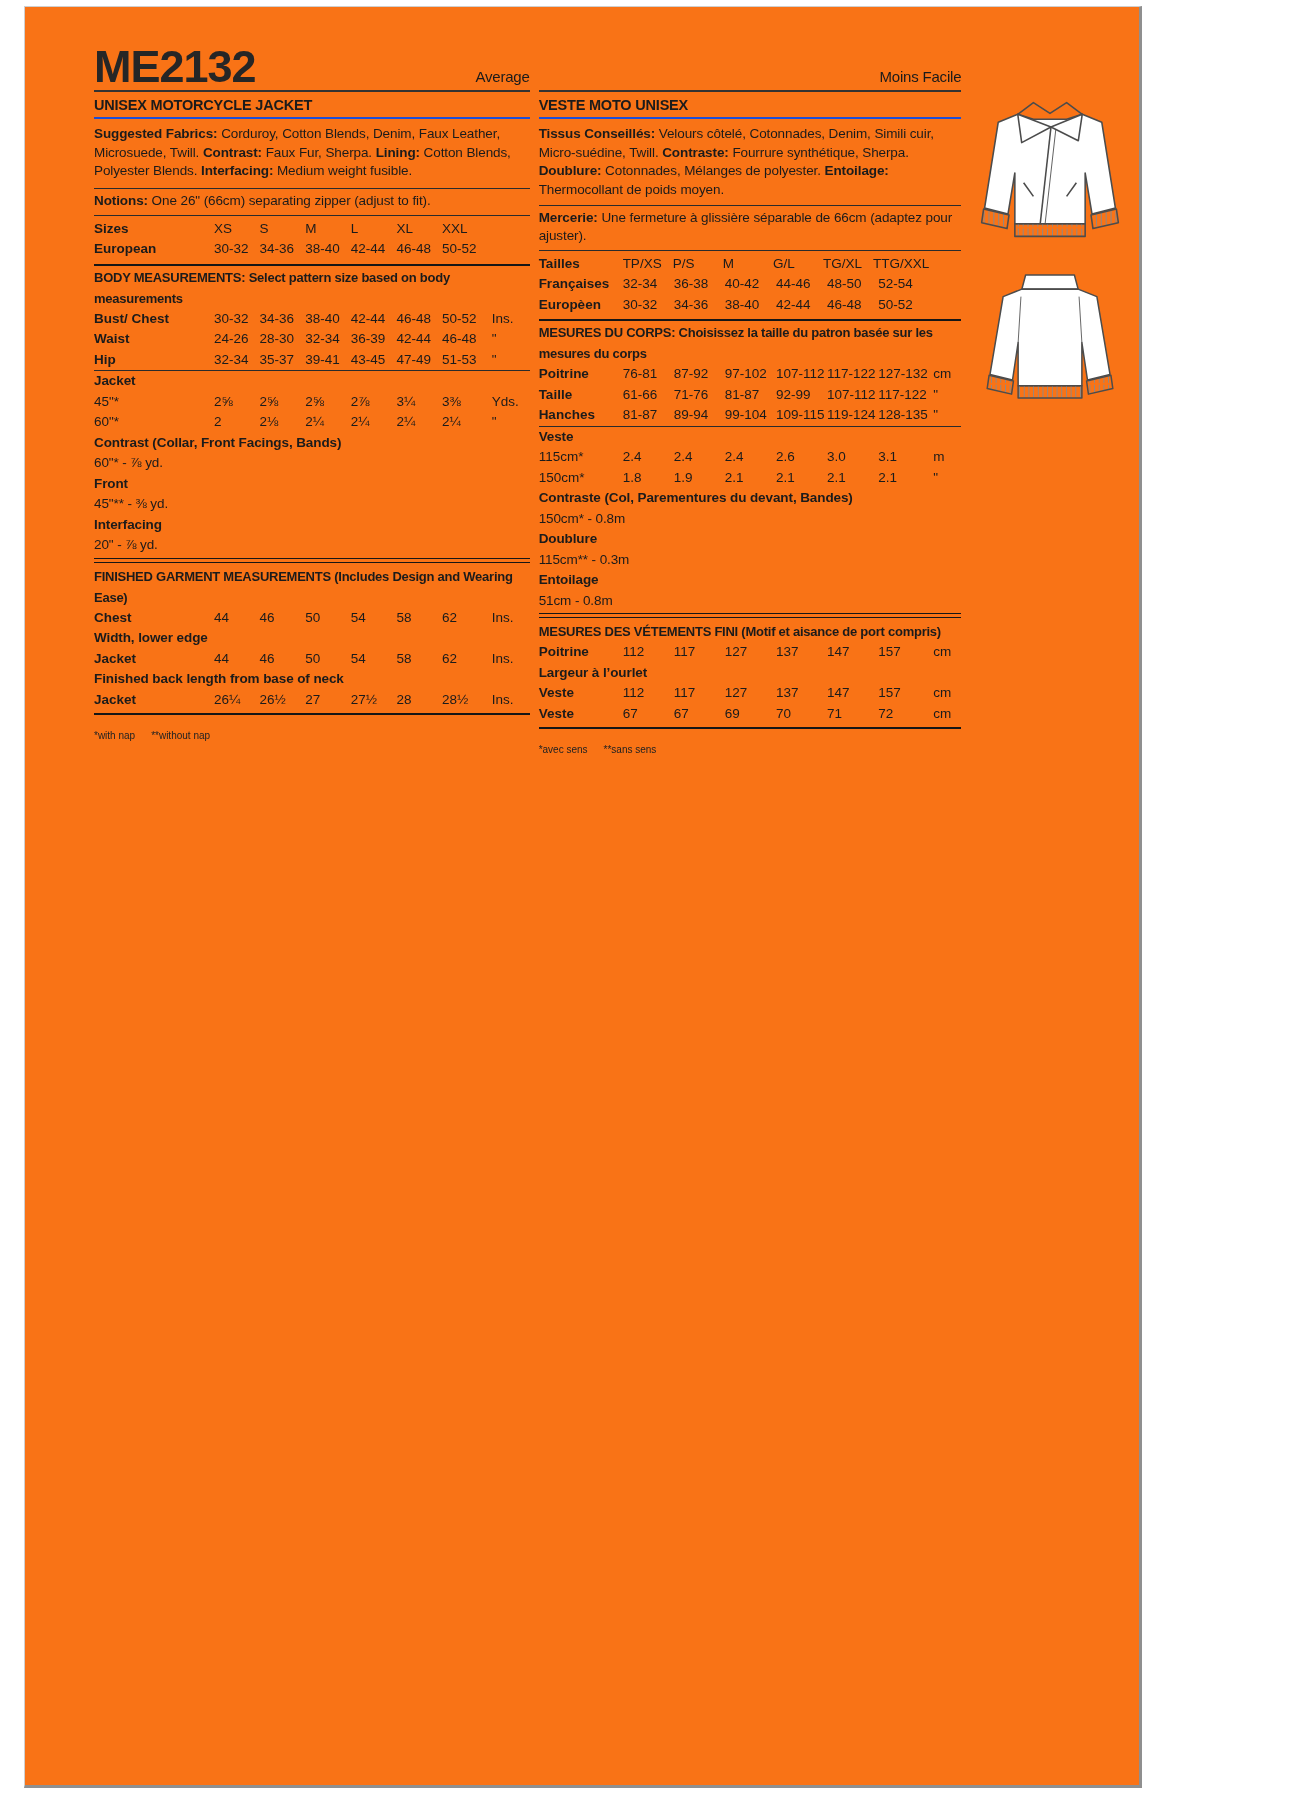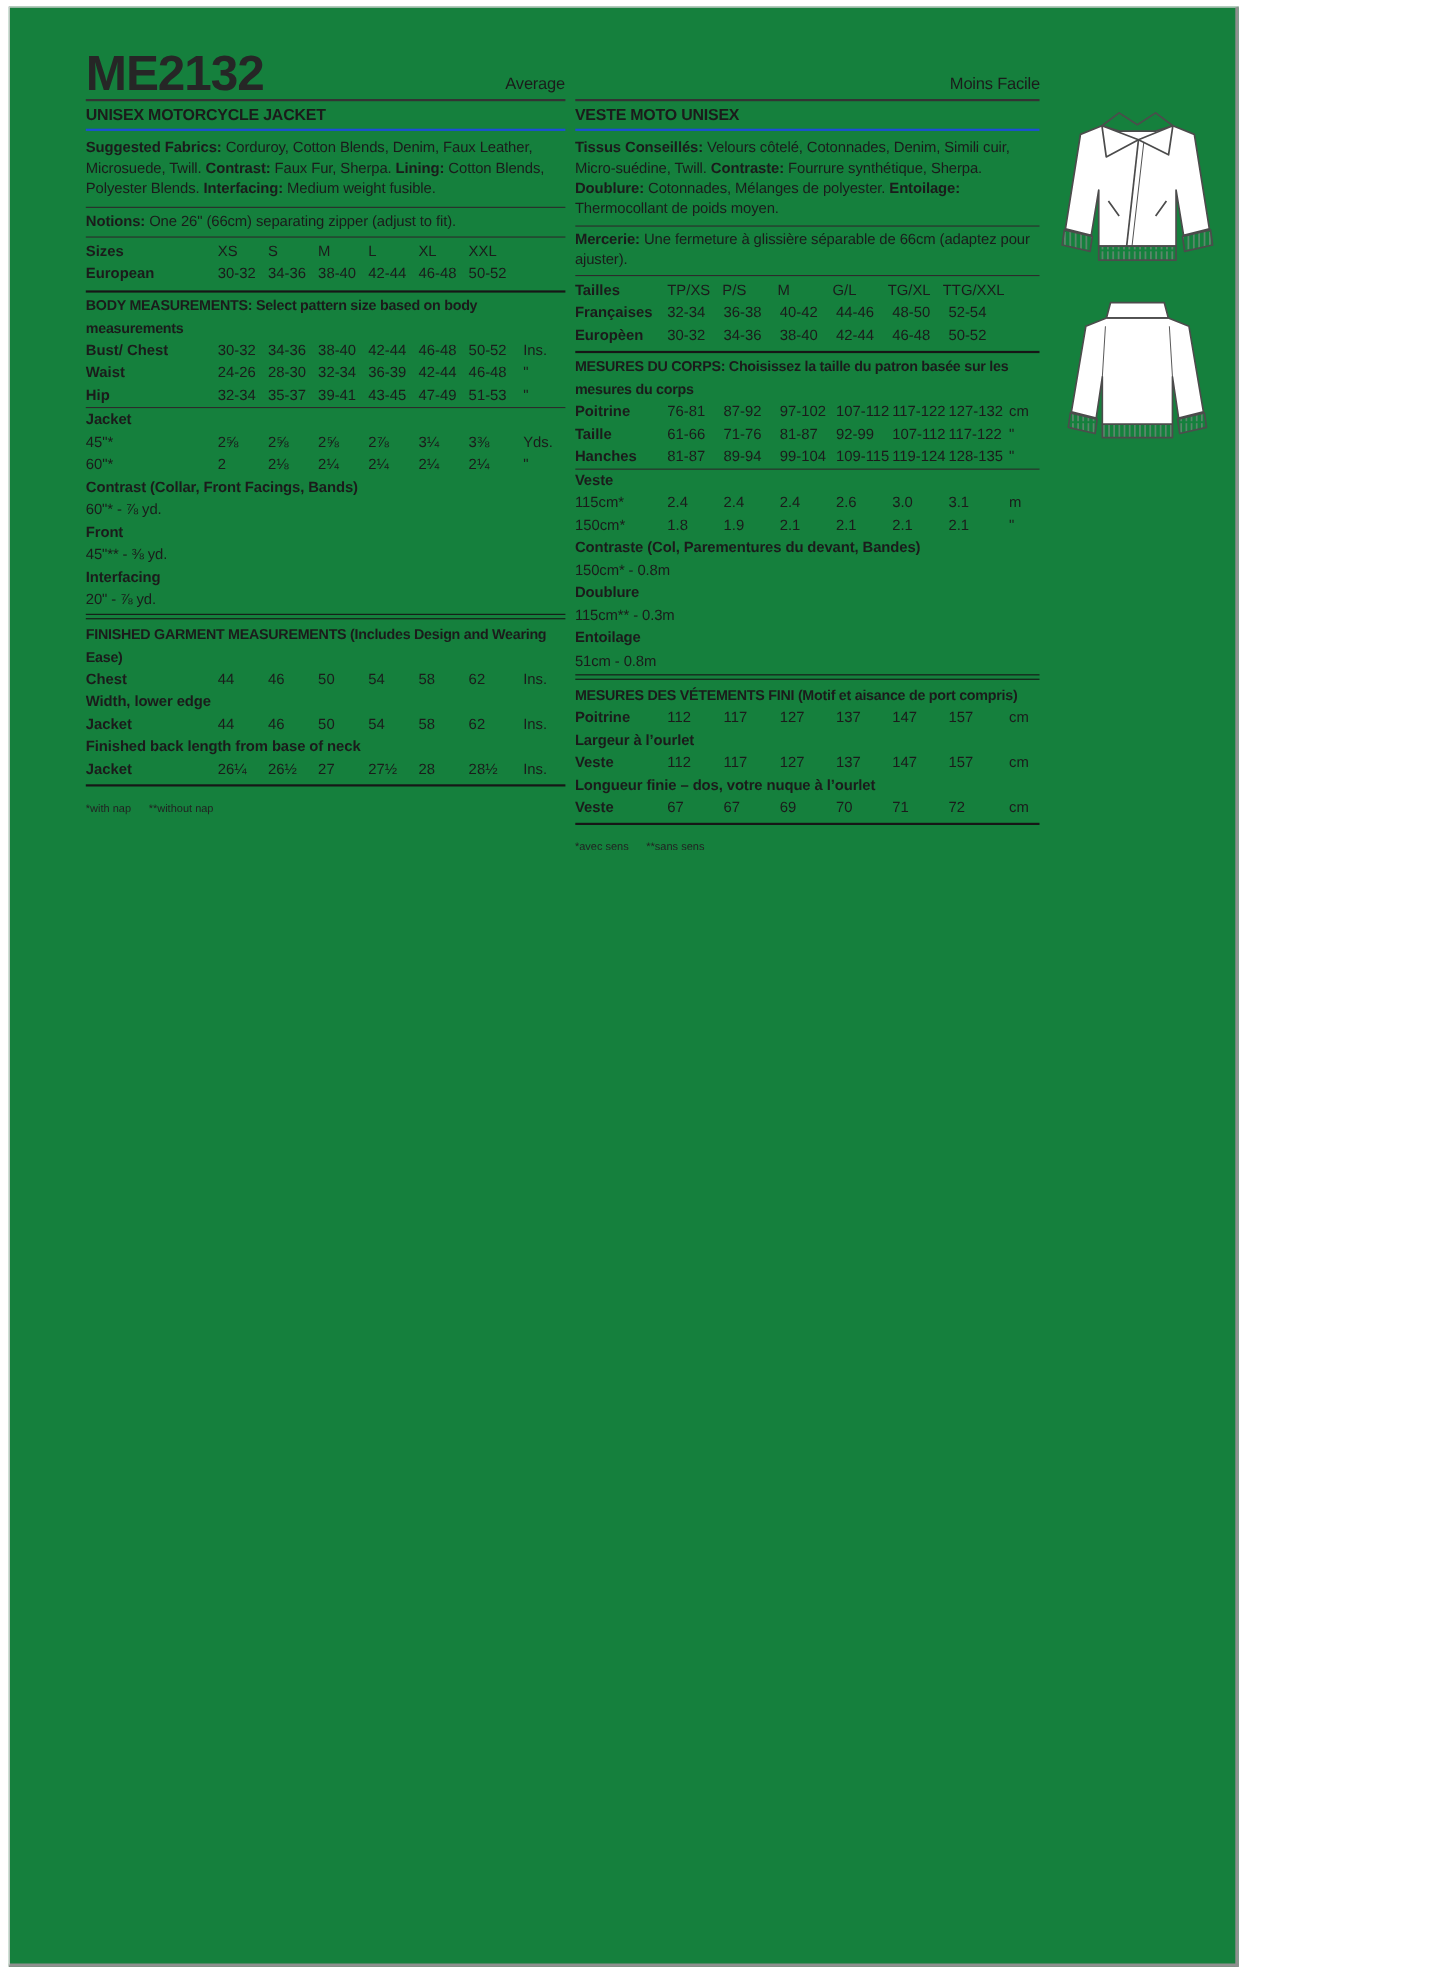--- a/index.html
+++ b/index.html
@@ -2,22 +2,22 @@
 <html><head>
 <meta charset="utf-8">
 <style>
   html,body { margin:0; padding:0; background:#ffffff; }
   body {
     width:1309px; height:1800px; position:relative;
     font-family:"Liberation Sans","DejaVu Sans",sans-serif;
     color:#1b1b1b; -webkit-font-smoothing:antialiased;
   }
   .page {
-    position:absolute; left:8px; top:6px; width:1118px; height:1782px;
-    background:#15803d; box-sizing:border-box;
+    position:absolute; left:24px; top:6px; width:1118px; height:1782px;
+    background:#f97316; box-sizing:border-box;
     border:1px solid #cfcfcf;
     border-right:3px solid #8f8f8f;
     border-bottom:3px solid #8f8f8f;
   }
   .content { display:flex; padding:30px 0 0 69px; }
 
   .col { box-sizing:border-box; }
   .col-en { width:505px; margin-right:9px; }
   .col-fr { width:490px; }
   .art { width:206px; padding-top:50px; display:flex; flex-direction:column; align-items:center; }
@@ -329,21 +329,20 @@
           <div class="trow">
             <span class="tlabel b">Veste</span>
             <span class="tcell">112</span>
             <span class="tcell">117</span>
             <span class="tcell">127</span>
             <span class="tcell">137</span>
             <span class="tcell">147</span>
             <span class="tcell">157</span>
             <span class="tunit">cm</span>
           </div>
-          <div class="trow-full b">Longueur finie – dos, votre nuque à l’ourlet</div>
           <div class="trow">
             <span class="tlabel b">Veste</span>
             <span class="tcell">67</span>
             <span class="tcell">67</span>
             <span class="tcell">69</span>
             <span class="tcell">70</span>
             <span class="tcell">71</span>
             <span class="tcell">72</span>
             <span class="tunit">cm</span>
           </div>

